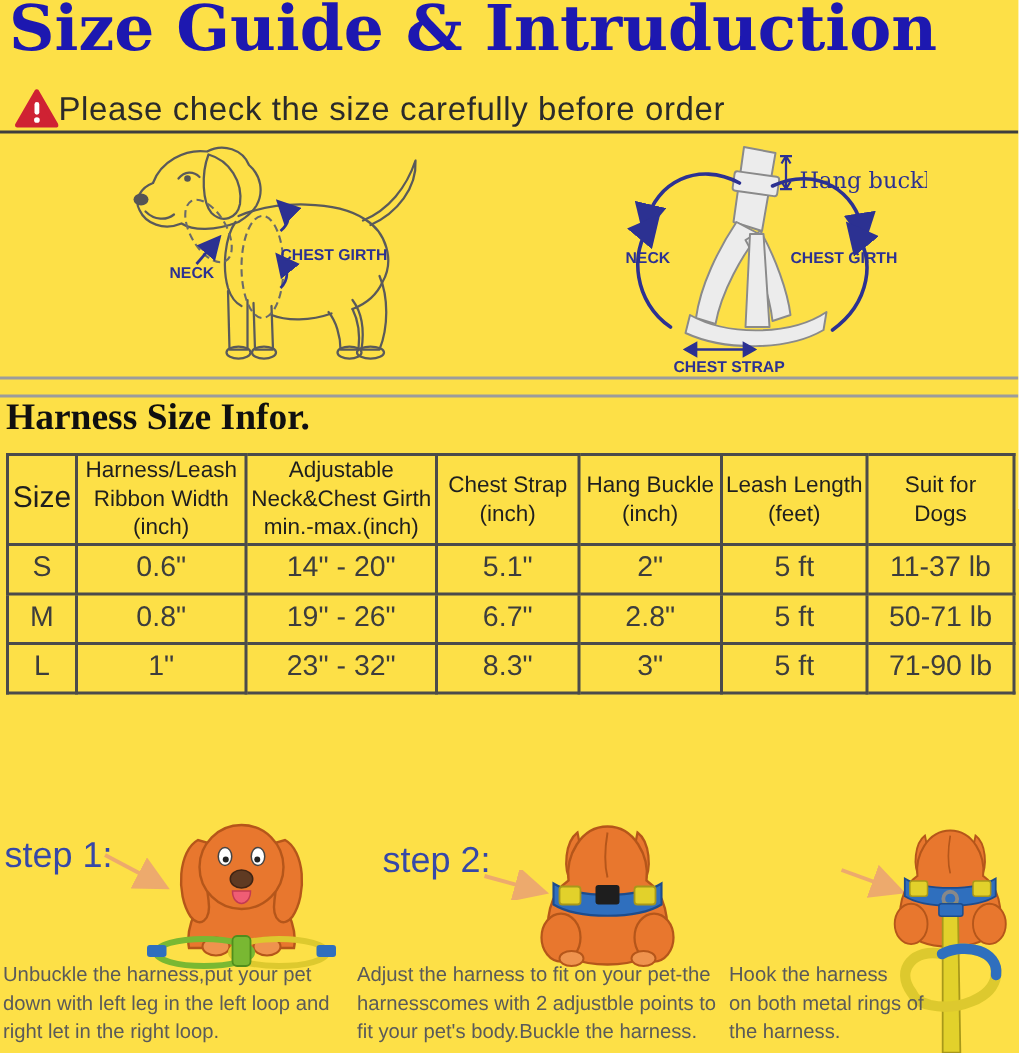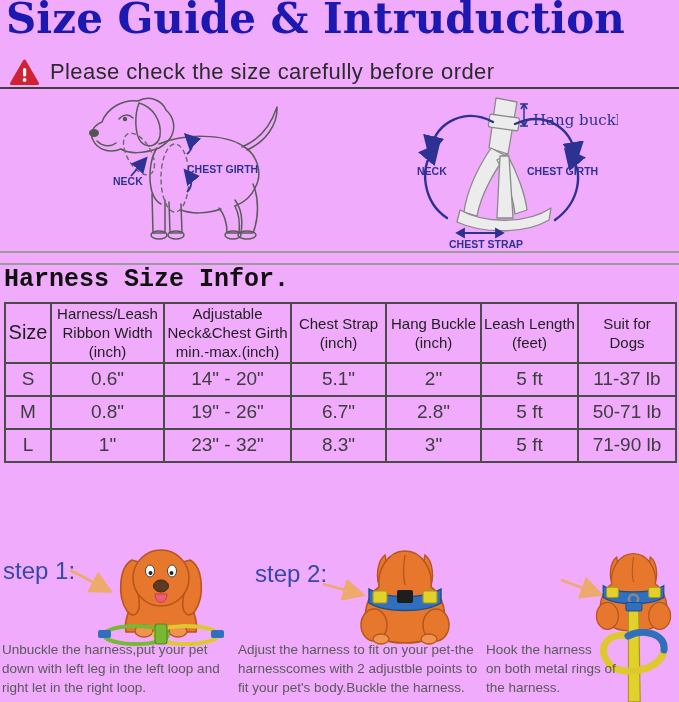--- a/index.html
+++ b/index.html
@@ -1,28 +1,28 @@
 <!DOCTYPE html>
 <html><head>
 <meta charset="utf-8">
 <style>
   html,body{margin:0;padding:0;background:#fff}
-  .page{position:relative;width:679px;height:702px;background:#f0abfc;overflow:hidden;
+  .page{position:relative;width:679px;height:702px;background:#fde047;overflow:hidden;
         font-family:"Liberation Sans",sans-serif;color:#2e2e2e}
   .title{position:absolute;left:6px;top:-6px;font-family:"DejaVu Serif",serif;font-weight:bold;
          font-size:42px;line-height:1.2;color:#1d18b0;white-space:nowrap}
-  .warning-row{position:absolute;left:10px;top:59px;display:flex;align-items:flex-start;gap:11px}
+  .warning-row{position:absolute;left:10px;top:59px;display:flex;align-items:center;}
   .warning-text{font-size:22px;color:#2b2b2b;letter-spacing:.4px}
   .rule{position:absolute;left:0;width:679px;height:2px}
   .rule-dark{background:#3e3e3e;top:87px}
   .rule-g1{background:#9c9c9c;top:251px}
   .rule-g2{background:#9c9c9c;top:263px}
   .dog-diagram{position:absolute;left:75px;top:92px}
   .harness-diagram{position:absolute;left:403px;top:92px}
-  .section-heading{position:absolute;font-family:Liberation Mono, monospace;font-weight:bold;
+  .section-heading{position:absolute;font-family:Liberation Serif, serif;font-weight:bold;
                    font-size:25px;color:#101010;white-space:nowrap}
   #harness-heading{left:4px;top:265px}
   #instructions-heading{left:4px;top:497px}
   table.size-table{position:absolute;left:4px;top:302px;border-collapse:collapse;table-layout:fixed}
   .size-table th,.size-table td{border:2px solid #4b4b4b;text-align:center;vertical-align:middle;
      white-space:pre-line;padding:0 2px}
   .size-table th{font-weight:normal;font-size:15px;line-height:1.28;color:#1f1f1f;height:54px}
   .size-table th.size-h{font-size:20px}
   .size-table td{font-size:19px;color:#3d3d3d;height:31px}
   .step-label{position:absolute;font-size:24px;color:#3648a8;white-space:nowrap}

